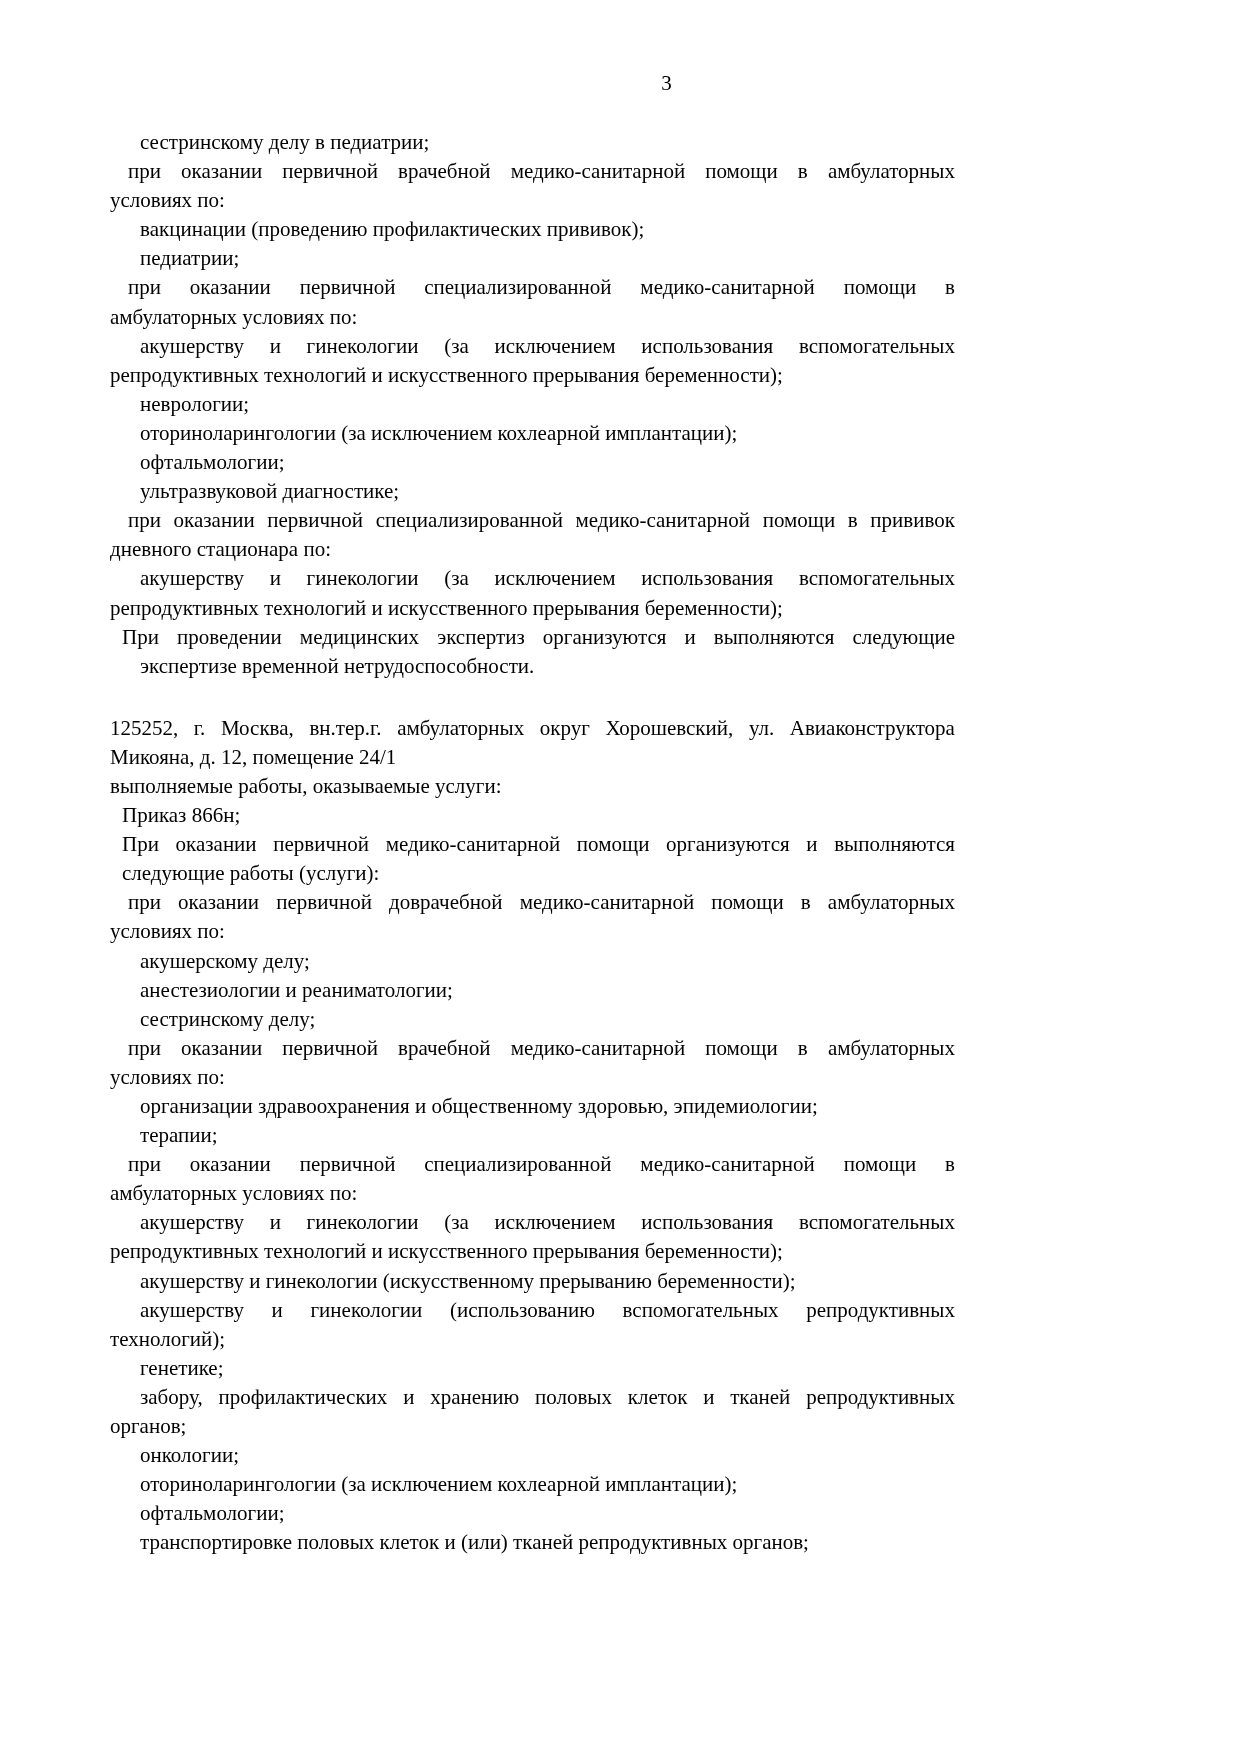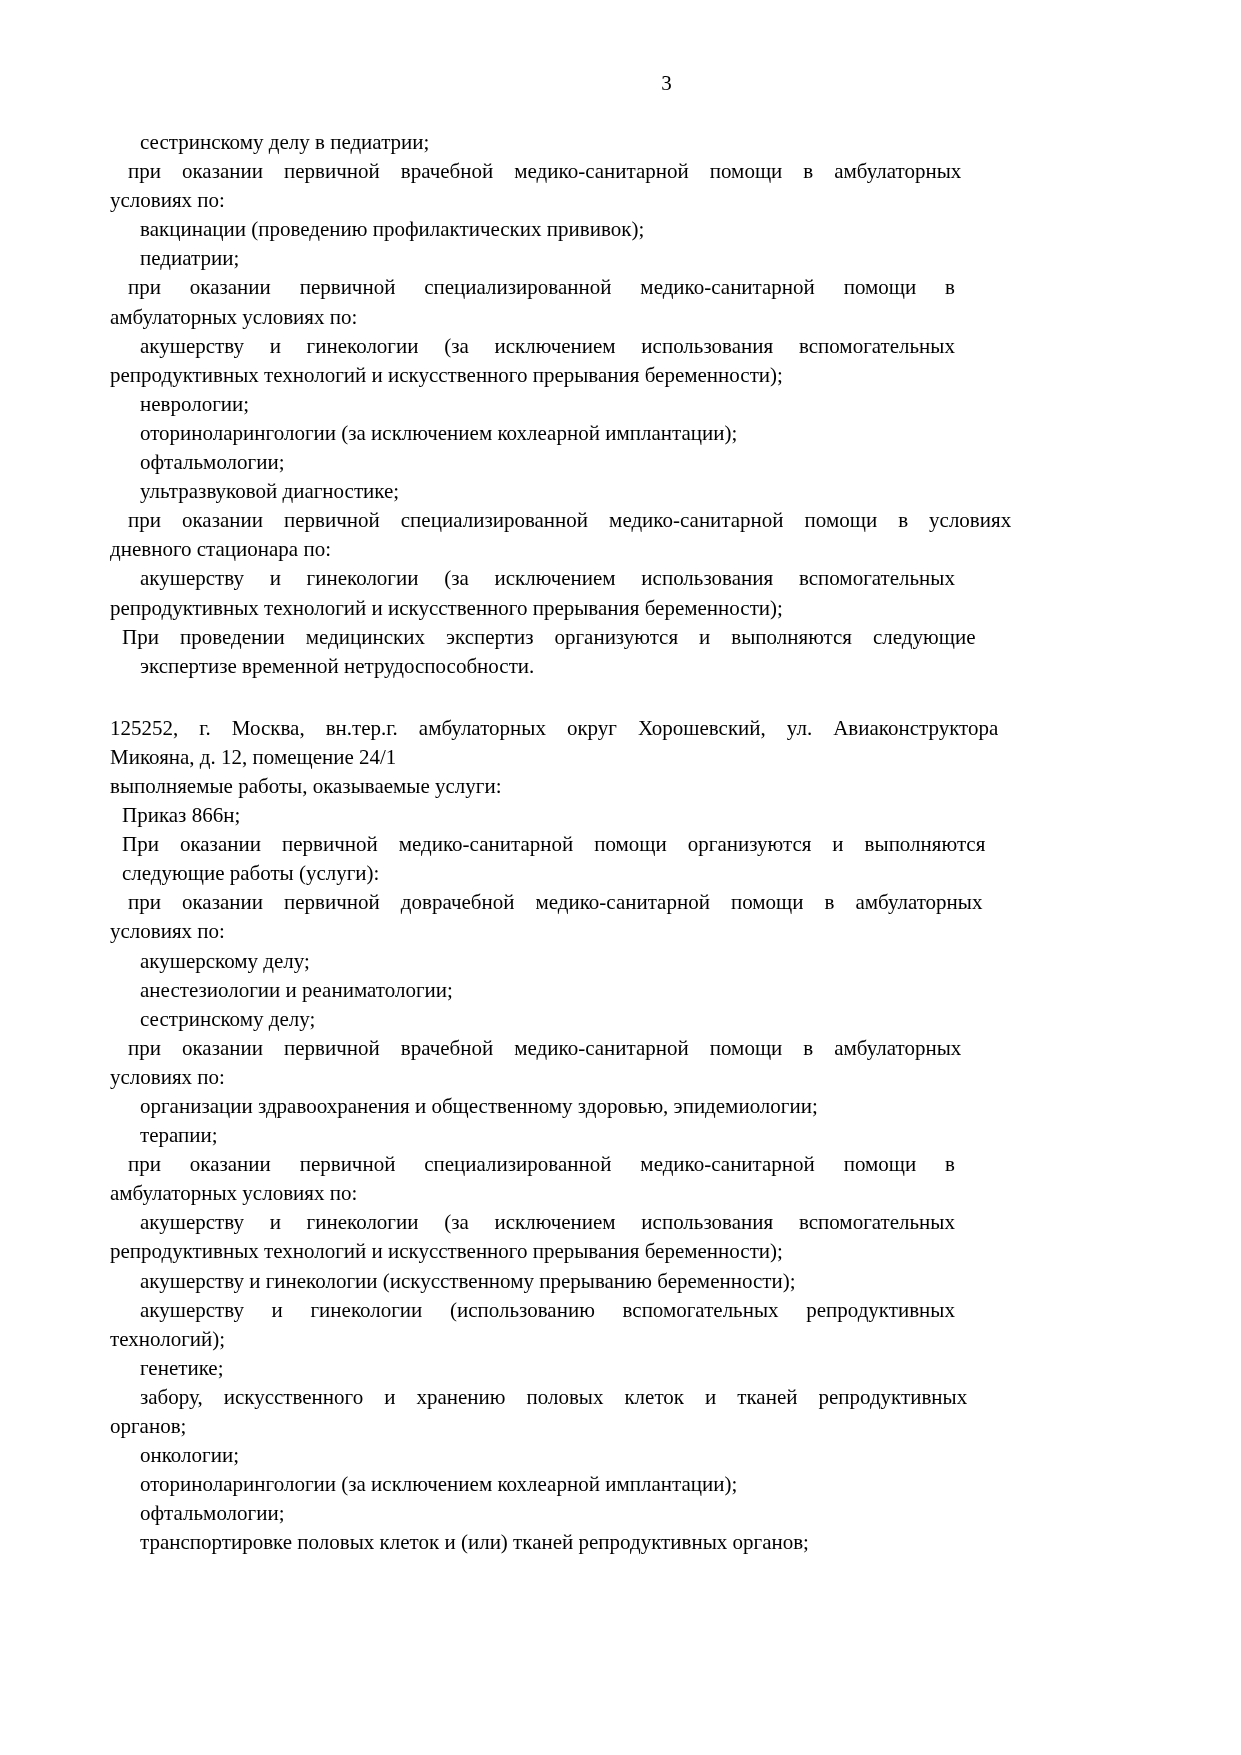--- a/index.html
+++ b/index.html
@@ -42,21 +42,20 @@
     white-space: nowrap;
     height: 29.1px;
   }
   .ind-flush { padding-left: 0; }
   .ind-cap   { padding-left: 12px; }
   .ind-pri   { padding-left: 18px; }
   .ind-item  { padding-left: 30px; }
   .just {
     display: flex;
     justify-content: space-between;
-    gap: 21px;
   }
   .just span { display: inline-block; }
 </style>
 </head>
 <body>
 
 <div class="page">
   <div class="page-number">3</div>
   <div class="content" id="content">
       <div class="section">
@@ -99,21 +98,21 @@
         <div class="line ind-item">офтальмологии;</div>
         <div class="line ind-item">ультразвуковой диагностике;</div>
         <div class="line ind-pri just">
           <span>при</span>
           <span>оказании</span>
           <span>первичной</span>
           <span>специализированной</span>
           <span>медико-санитарной</span>
           <span>помощи</span>
           <span>в</span>
-          <span>условиях</span>
+          <span>прививок</span>
         </div>
         <div class="line ind-flush">дневного стационара по:</div>
         <div class="line ind-item just">
           <span>акушерству</span>
           <span>и</span>
           <span>гинекологии</span>
           <span>(за</span>
           <span>исключением</span>
           <span>использования</span>
           <span>вспомогательных</span>
@@ -210,21 +209,21 @@
           <span>и</span>
           <span>гинекологии</span>
           <span>(использованию</span>
           <span>вспомогательных</span>
           <span>репродуктивных</span>
         </div>
         <div class="line ind-flush">технологий);</div>
         <div class="line ind-item">генетике;</div>
         <div class="line ind-item just">
           <span>забору,</span>
-          <span>искусственного</span>
+          <span>профилактических</span>
           <span>и</span>
           <span>хранению</span>
           <span>половых</span>
           <span>клеток</span>
           <span>и</span>
           <span>тканей</span>
           <span>репродуктивных</span>
         </div>
         <div class="line ind-flush">органов;</div>
         <div class="line ind-item">онкологии;</div>

